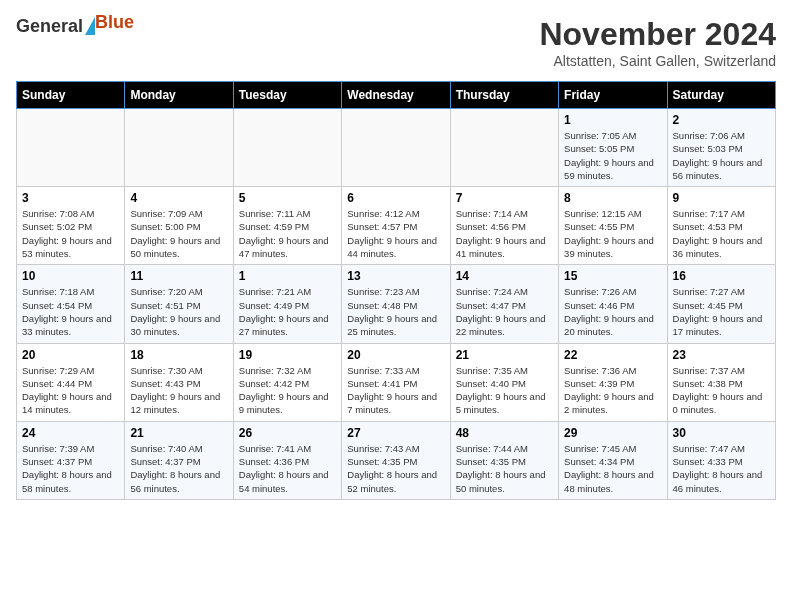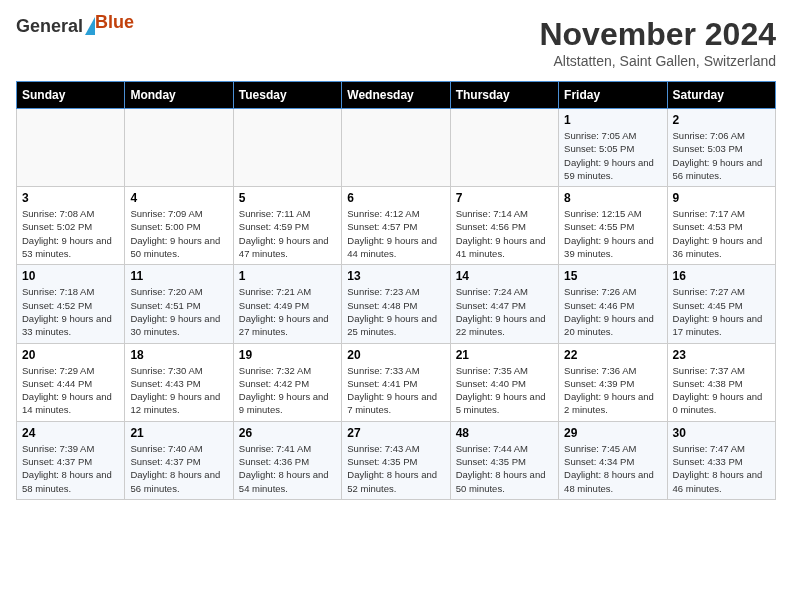--- a/index.html
+++ b/index.html
@@ -171,21 +171,21 @@
           <span class="day-number">9</span>
           <div class="day-info">Sunrise: 7:17 AM
 Sunset: 4:53 PM
 Daylight: 9 hours and 36 minutes.</div>
         </td>
       </tr>
       <tr>
         <td>
           <span class="day-number">10</span>
           <div class="day-info">Sunrise: 7:18 AM
-Sunset: 4:52 PM
+Sunset: 4:54 PM
 Daylight: 9 hours and 33 minutes.</div>
         </td>
         <td>
           <span class="day-number">11</span>
           <div class="day-info">Sunrise: 7:20 AM
 Sunset: 4:51 PM
 Daylight: 9 hours and 30 minutes.</div>
         </td>
         <td>
           <span class="day-number">1</span>

